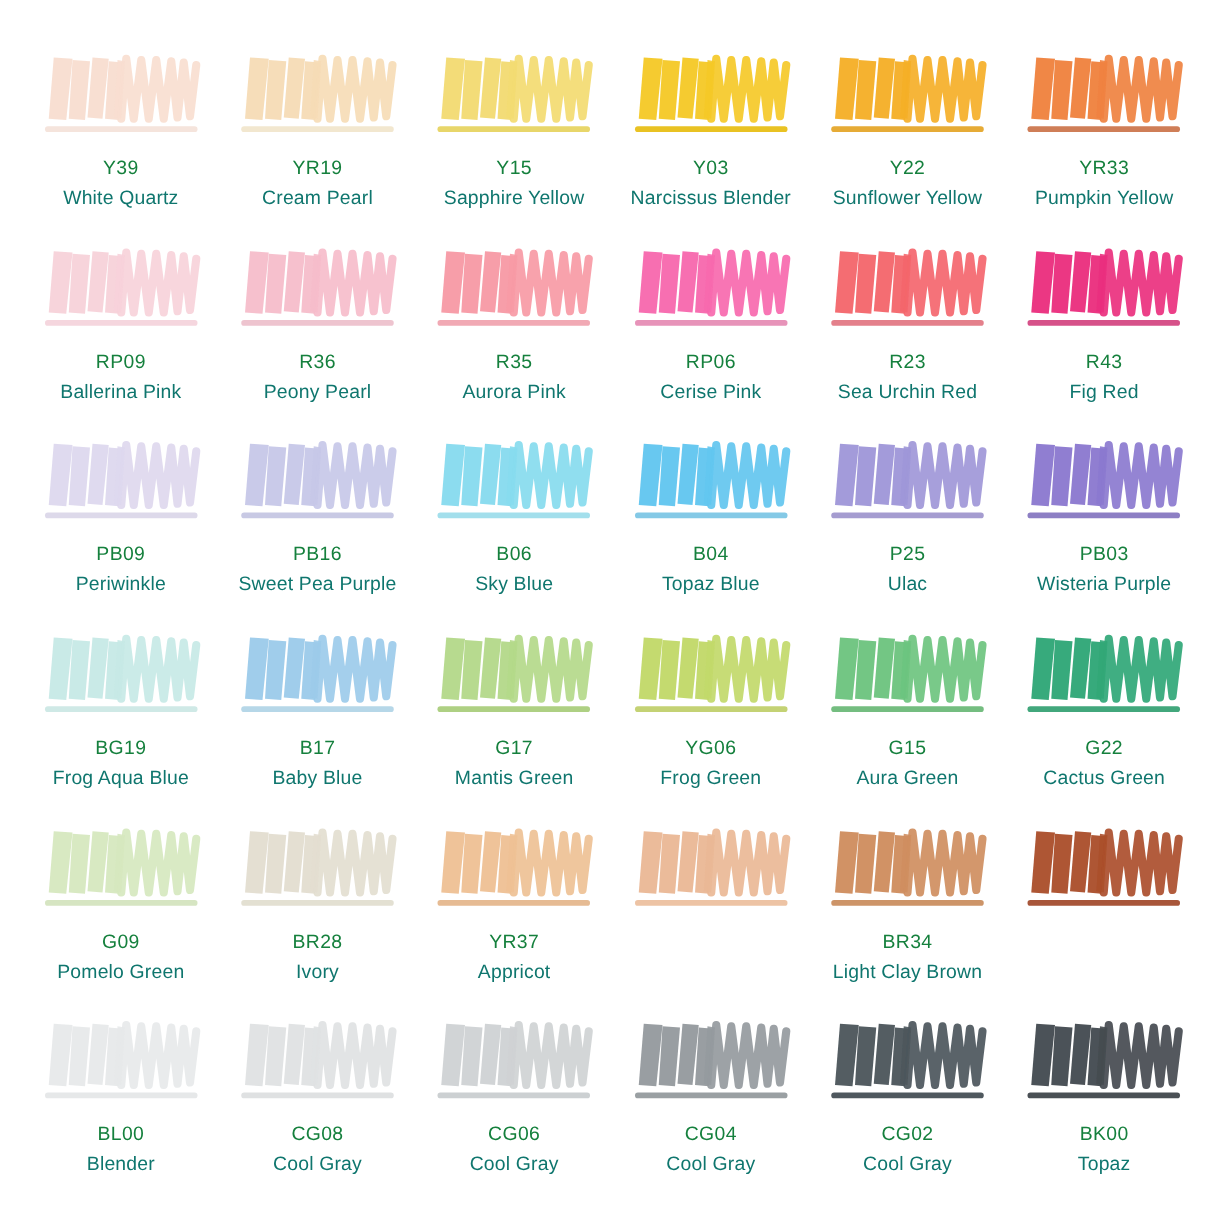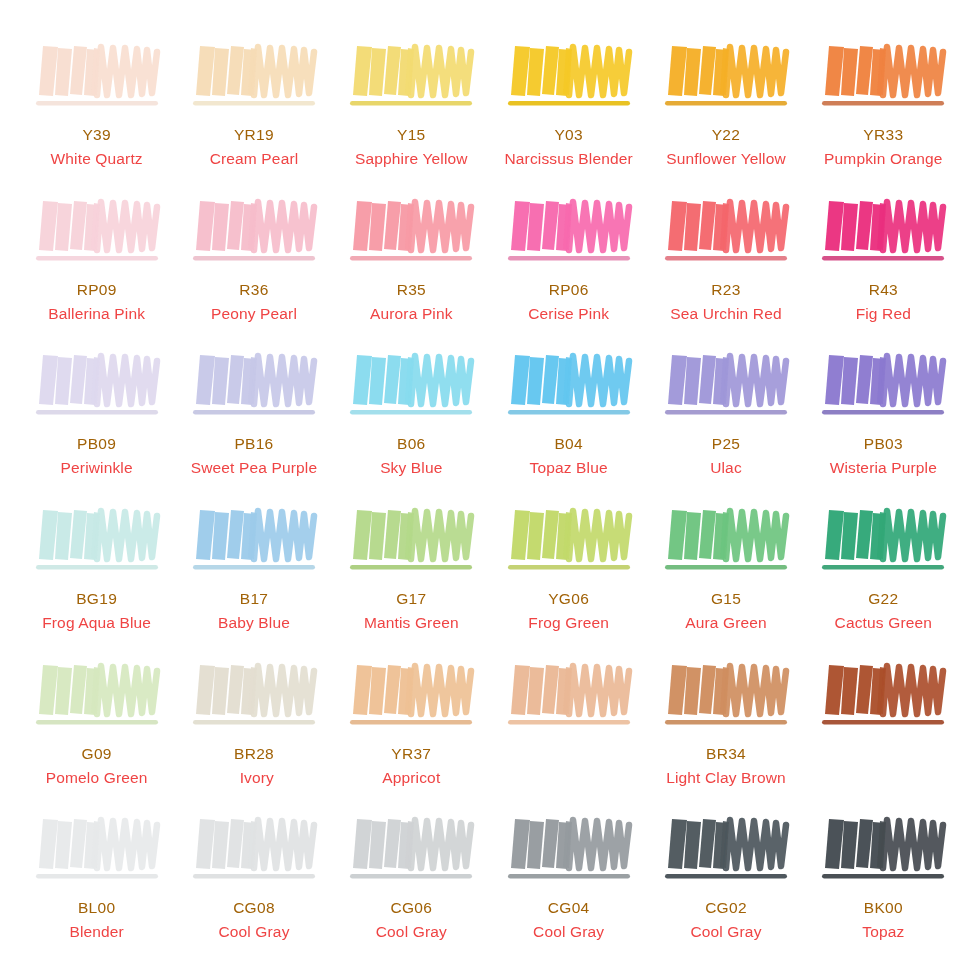--- a/index.html
+++ b/index.html
@@ -56,29 +56,28 @@
   .swatch-labels {
     margin-top: 12px;
     text-align: center;
     line-height: 1.42;
     white-space: nowrap;
   }
   .swatch-code {
     display: block;
     font-size: 15.5px;
     letter-spacing: 0.3px;
-    color: #a16207;
+    color: #15803d;
   }
   .swatch-name {
     display: block;
     font-size: 15.5px;
     letter-spacing: 0.15px;
-    color: #ef4444;
+    color: #0f766e;
     margin-top: 2px;
-    text-align: right;
   }
 </style>
 </head>
 <body>
 
 <div id="swatch-sheet">
     <div class="swatch-cell">
       <div class="swatch-art">
         <svg viewBox="0 0 132 68" preserveAspectRatio="none">
           <defs>
@@ -212,21 +211,21 @@
             <path d="M43,2 L56,3 L51,51 L39,50 Z" fill="#ef8240" fill-opacity="0.96"></path>
             <path d="M56,5 L68,6 L64,52 L53,51 Z" fill="#ef8240" fill-opacity="0.96"></path>
             <path d="M66,51 L70,3 L76,51 L82,4 L88,51 L94,4 L100,51 L106,5 L111,50 L116,6 L121,49 L126,8" fill="none" stroke="#ef8240" stroke-width="6.5" stroke-linecap="round" stroke-linejoin="round" stroke-opacity="0.92"></path>
             <path d="M63,4 L69,5 L66,51 L60,50 Z" fill="#ef8240" fill-opacity="0.9"></path>
           </g>
           <rect x="5" y="57" width="122" height="4.6" rx="2.3" fill="#cf7e57"></rect>
         </svg>
       </div>
       <div class="swatch-labels">
         <span class="swatch-code">YR33</span>
-        <span class="swatch-name">Pumpkin Orange</span>
+        <span class="swatch-name">Pumpkin Yellow</span>
       </div>
     </div>
     <div class="swatch-cell">
       <div class="swatch-art">
         <svg viewBox="0 0 132 68" preserveAspectRatio="none">
           <defs>
             <filter id="soft6" x="-25%" y="-25%" width="150%" height="150%">
               <feGaussianBlur stdDeviation="0.55"></feGaussianBlur>
             </filter>
           </defs>

